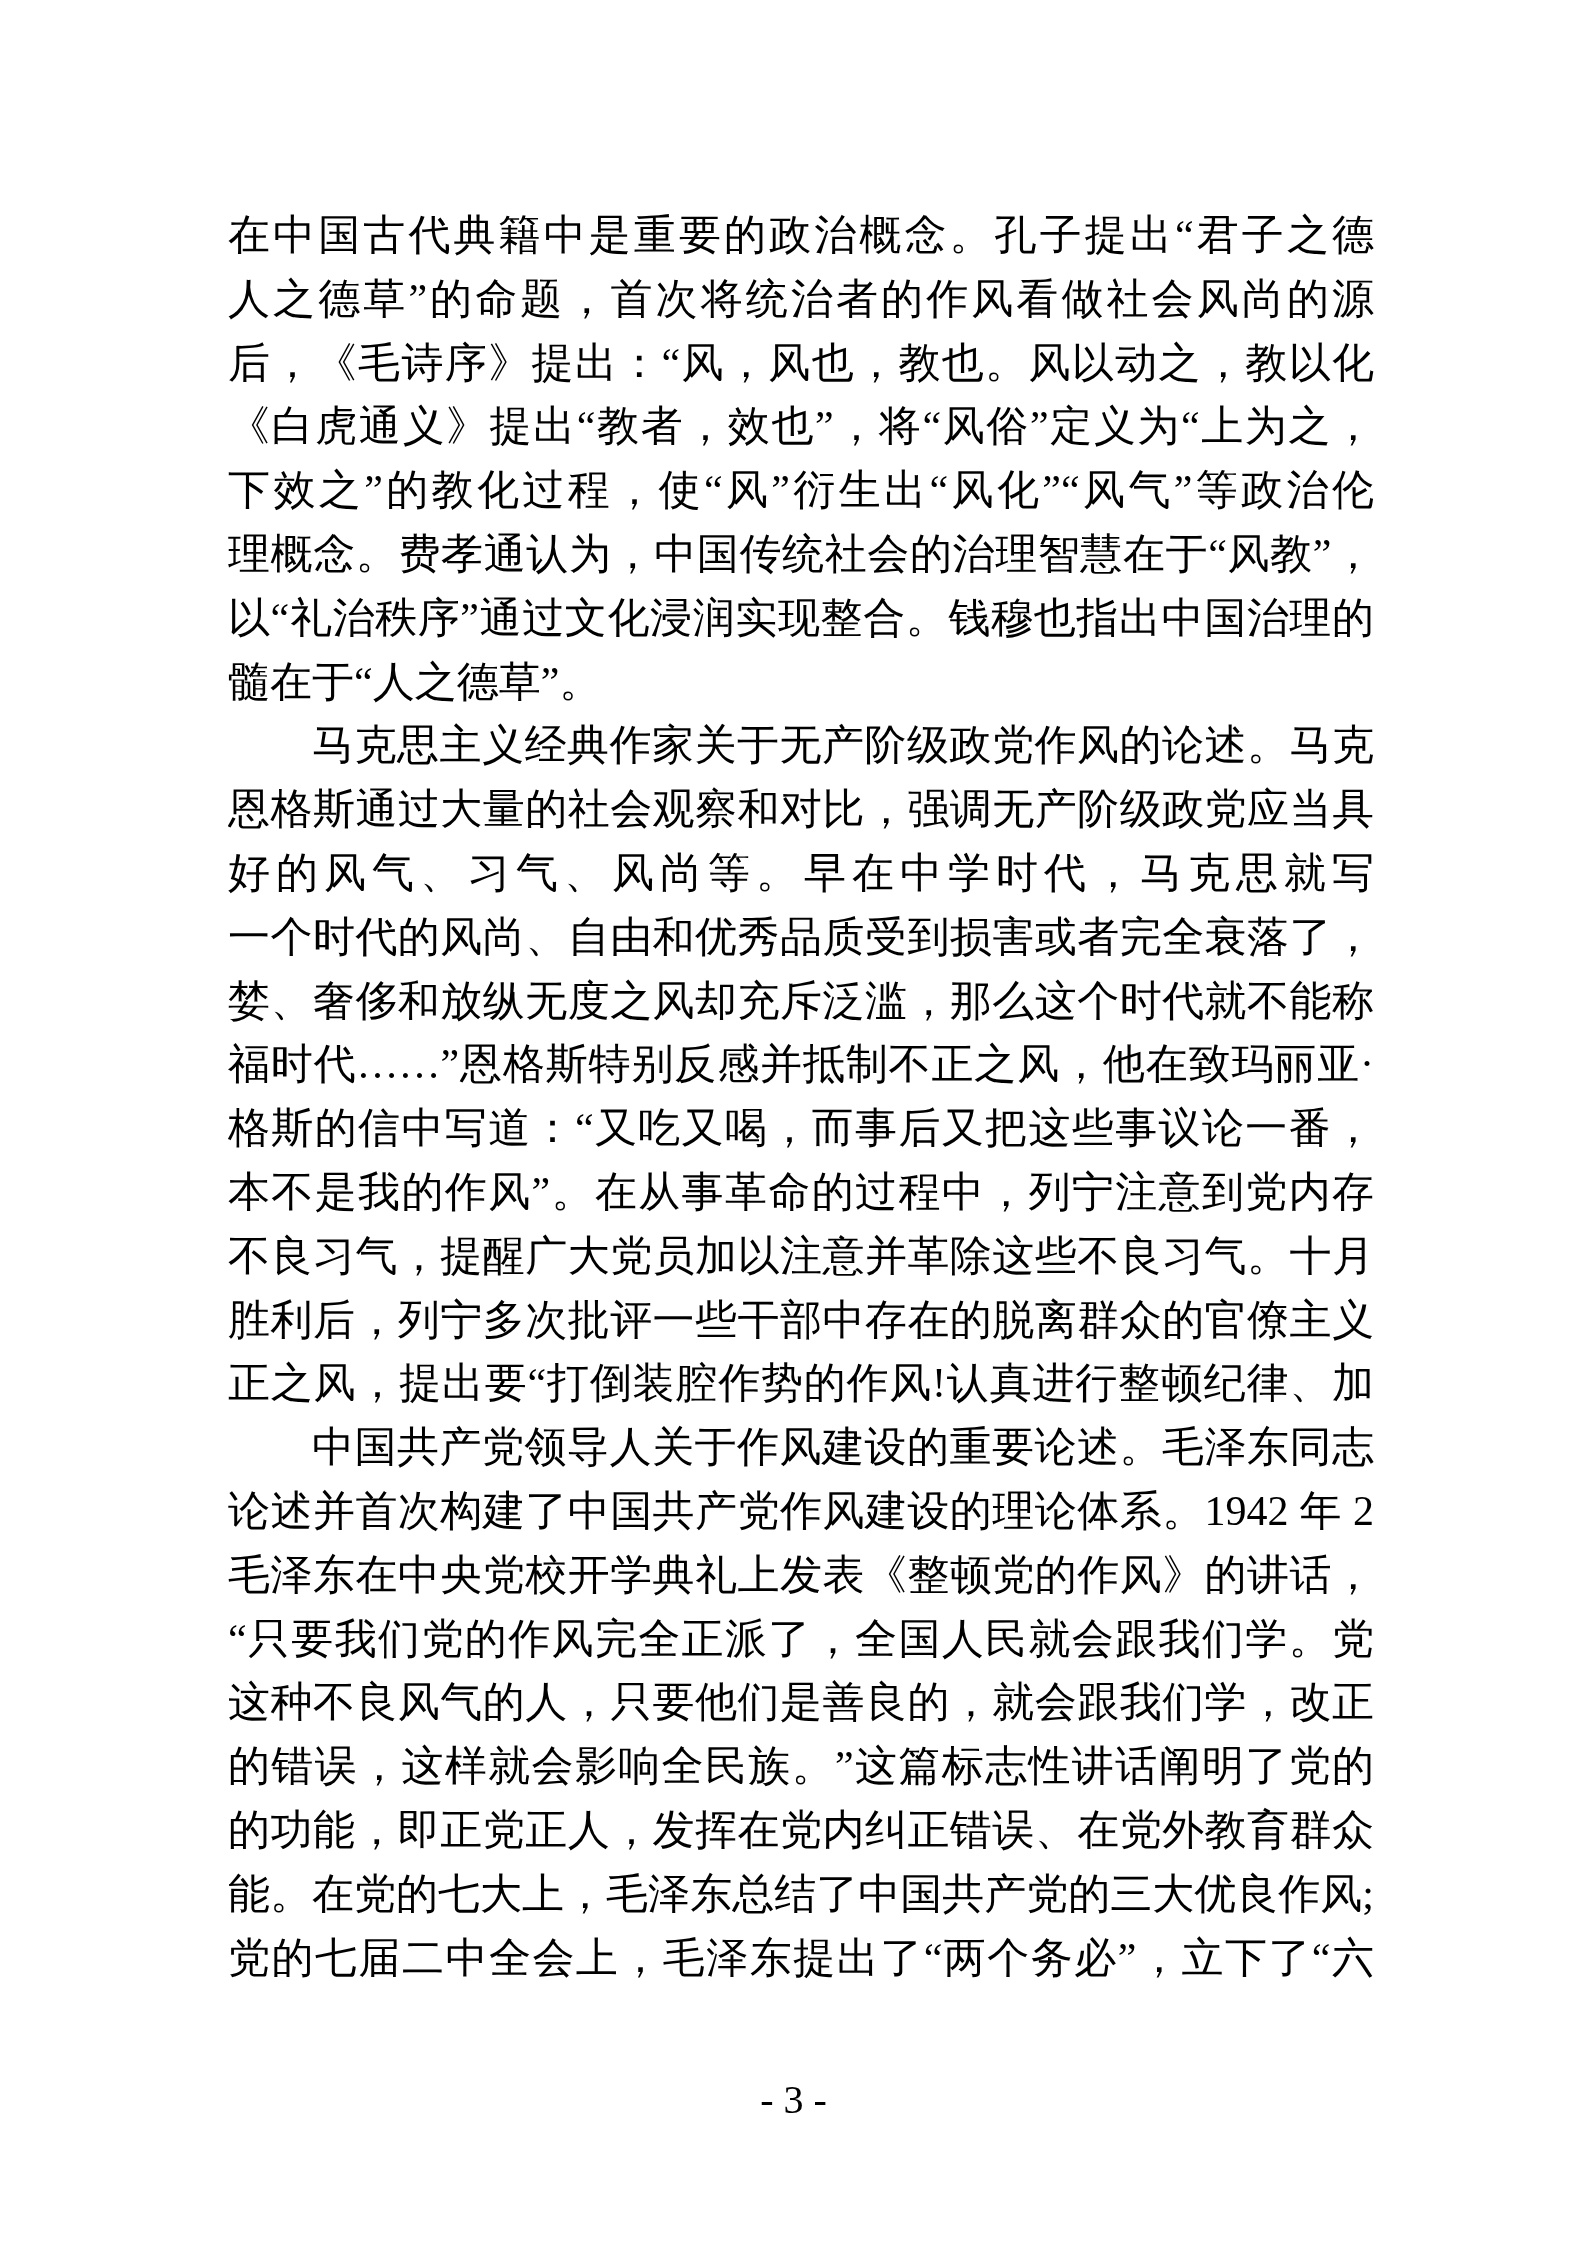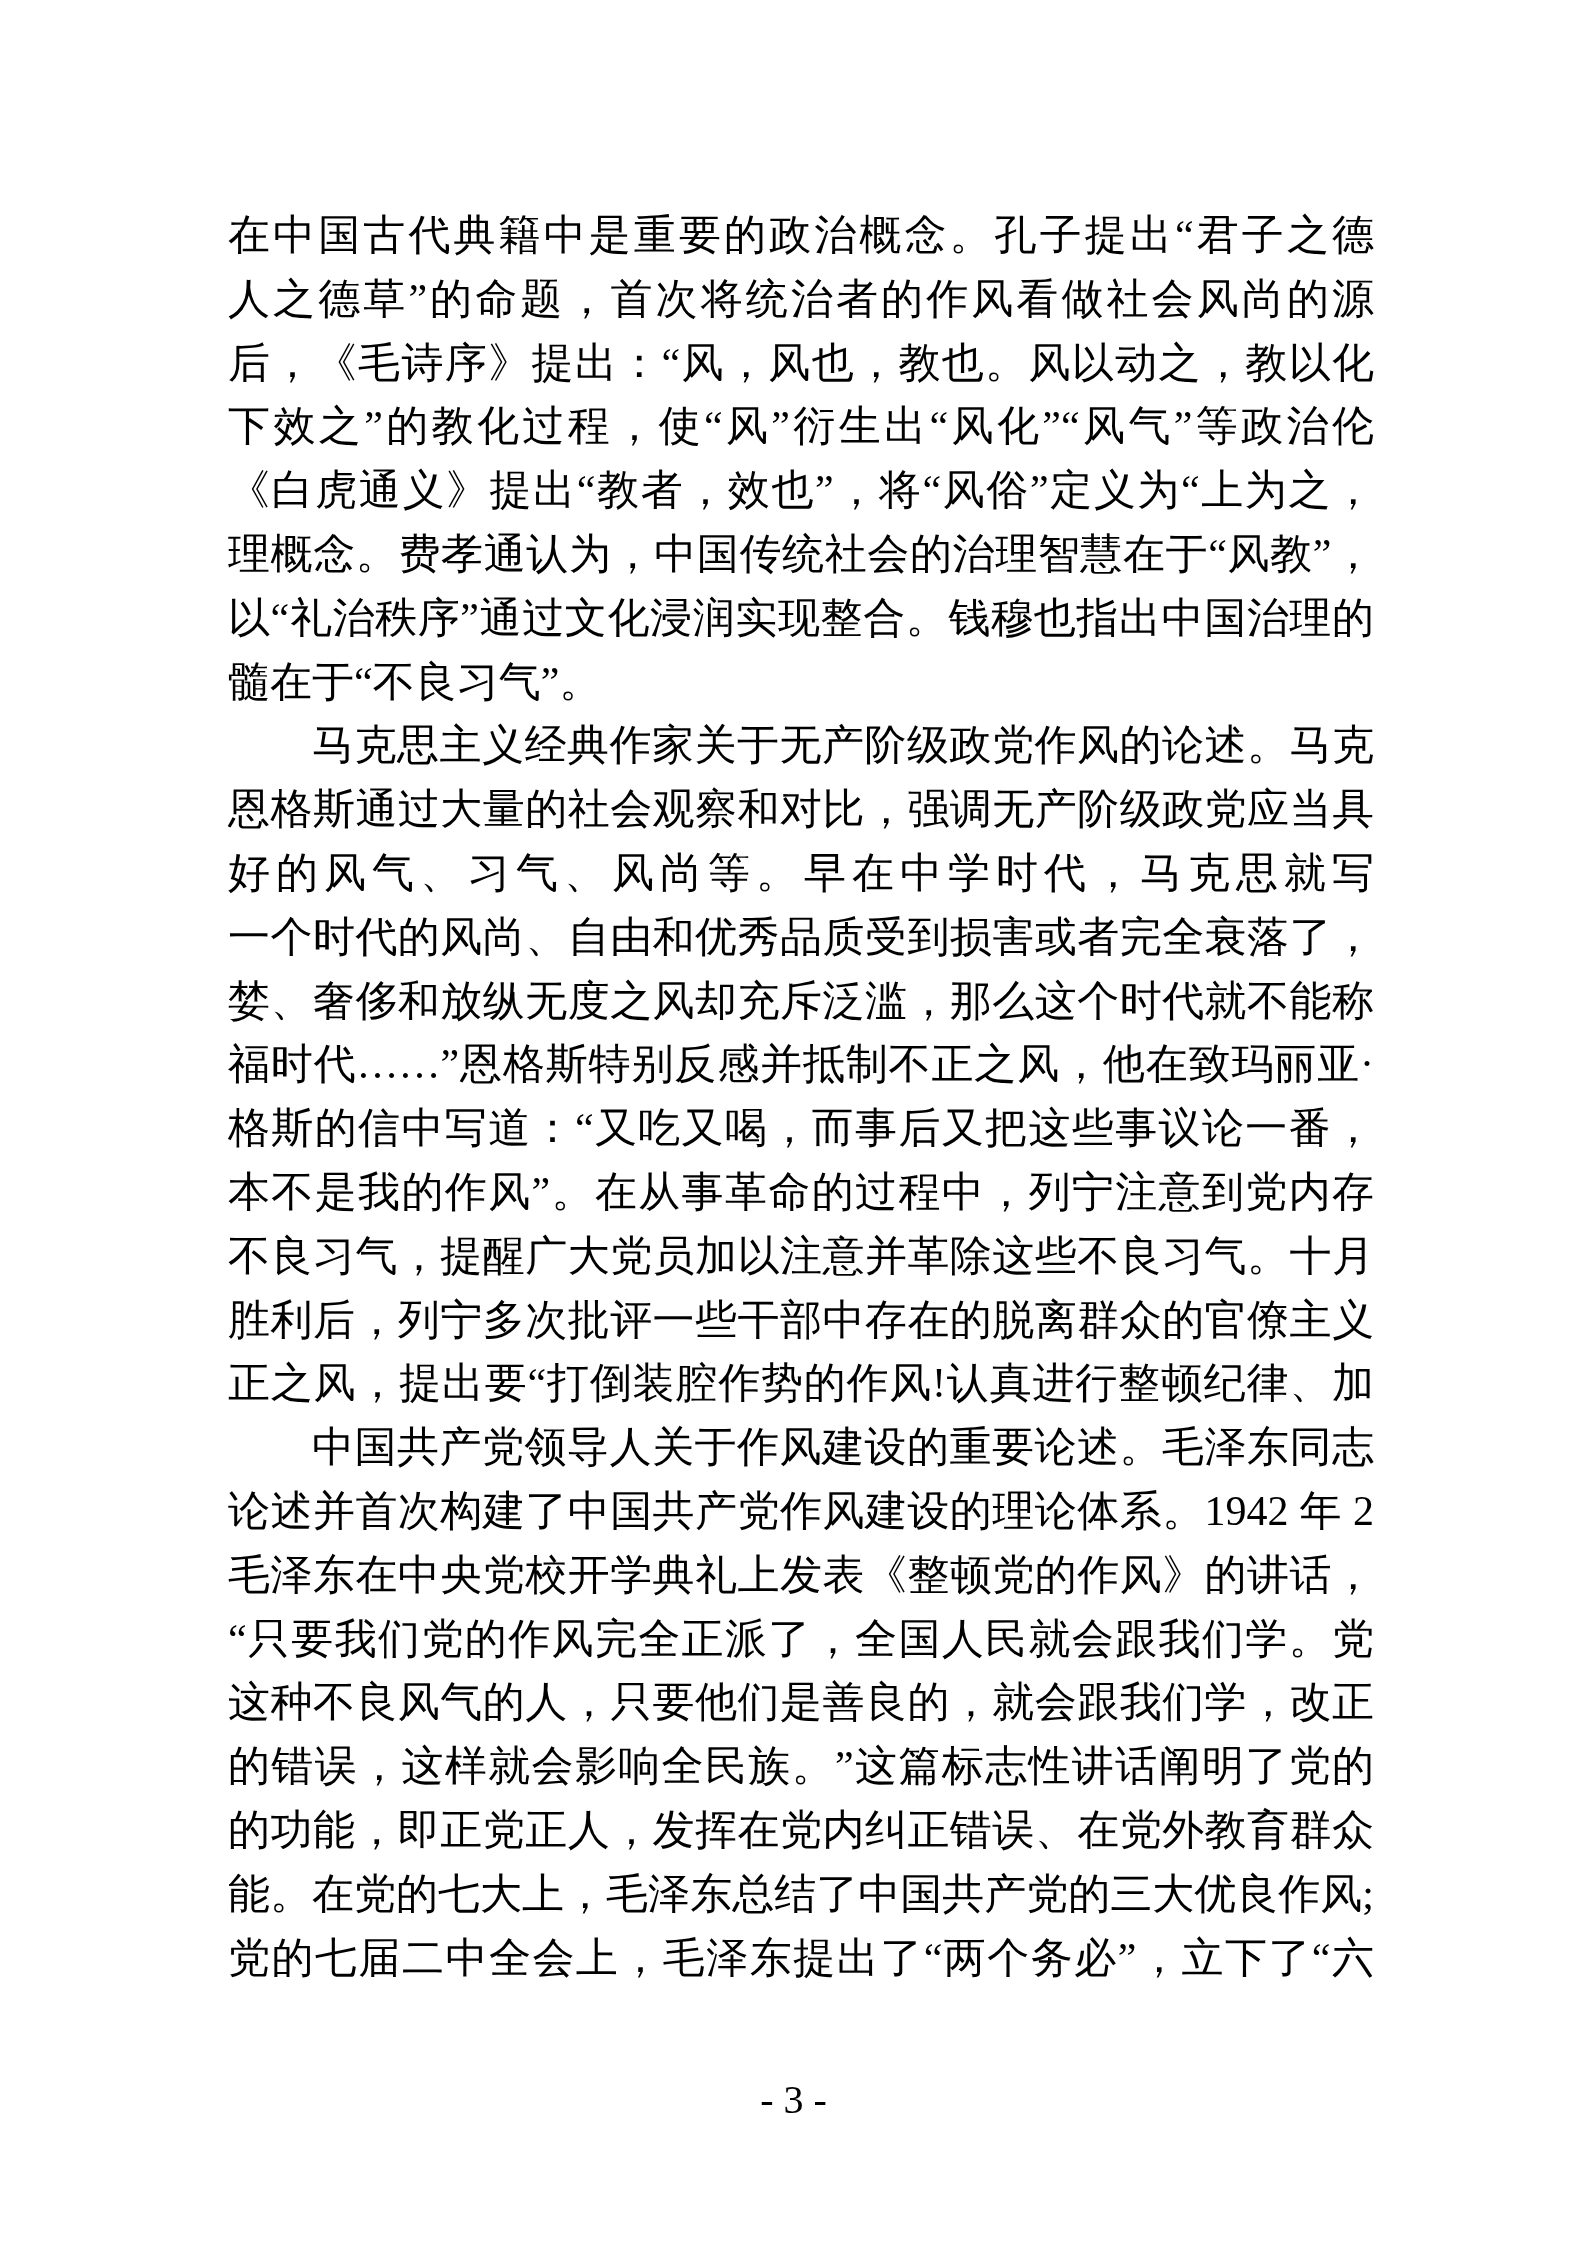--- a/index.html
+++ b/index.html
@@ -59,25 +59,25 @@
 </style>
 </head>
 <body>
 
 <div class="page">
   <main class="body-text">
       <div class="paragraph">
         <div class="line fill">在中国古代典籍中是重要的政治概念。孔子提出“君子之德风，小</div>
         <div class="line fill">人之德草”的命题，首次将统治者的作风看做社会风尚的源头。此</div>
         <div class="line fill">后，《毛诗序》提出：“风，风也，教也。风以动之，教以化之。”</div>
+        <div class="line fill">《白虎通义》提出“教者，效也”，将“风俗”定义为“上为之，</div>
         <div class="line fill">下效之”的教化过程，使“风”衍生出“风化”“风气”等政治伦</div>
-        <div class="line fill">《白虎通义》提出“教者，效也”，将“风俗”定义为“上为之，</div>
         <div class="line fill">理概念。费孝通认为，中国传统社会的治理智慧在于“风教”，即</div>
         <div class="line fill">以“礼治秩序”通过文化浸润实现整合。钱穆也指出中国治理的精</div>
-        <div class="line">髓在于“不良习气”。</div>
+        <div class="line">髓在于“人之德草”。</div>
       </div>
       <div class="paragraph">
         <div class="line fill indent">马克思主义经典作家关于无产阶级政党作风的论述。马克思、</div>
         <div class="line fill">恩格斯通过大量的社会观察和对比，强调无产阶级政党应当具备良</div>
         <div class="line fill">好的风气、习气、风尚等。早在中学时代，马克思就写道：“如果</div>
         <div class="line fill">一个时代的风尚、自由和优秀品质受到损害或者完全衰落了，而贪</div>
         <div class="line fill">婪、奢侈和放纵无度之风却充斥泛滥，那么这个时代就不能称为幸</div>
         <div class="line fill">福时代……”恩格斯特别反感并抵制不正之风，他在致玛丽亚·恩</div>
         <div class="line fill">格斯的信中写道：“又吃又喝，而事后又把这些事议论一番，这根</div>
         <div class="line fill">本不是我的作风”。在从事革命的过程中，列宁注意到党内存在的</div>

